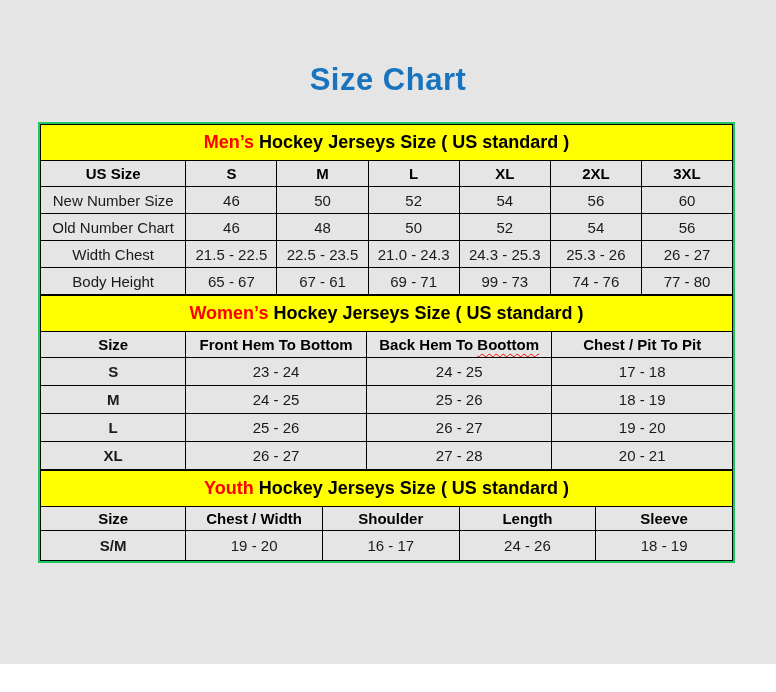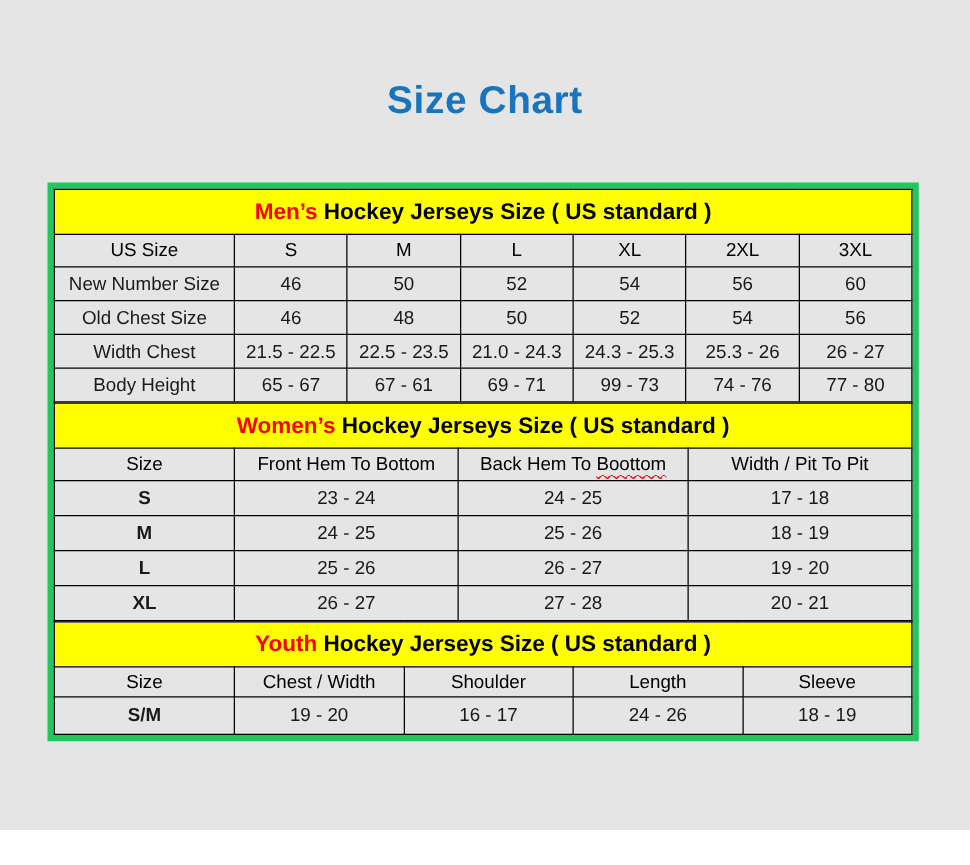--- a/index.html
+++ b/index.html
@@ -25,23 +25,22 @@
     font-size: 31px;
     font-weight: bold;
     color: #1874be;
     letter-spacing: 0.5px;
   }
   .size-chart {
     position: absolute;
     left: 38px;
     top: 122px;
     width: 697px;
-    border: 5px solid #22c55e;
+    border: 2px solid #22c55e;
     box-sizing: border-box;
-    margin-top: 24px;
   }
   table {
     width: 100%;
     border-collapse: collapse;
     table-layout: fixed;
   }
   td, th {
     border: 1px solid #000;
     text-align: center;
     vertical-align: middle;
@@ -53,21 +52,21 @@
   }
   tr.band td {
     background: #ffff00;
     height: 36px;
     font-size: 18px;
     font-weight: bold;
     color: #000;
   }
   tr.band .accent { color: #ff0000; }
   tr.head th {
-    font-weight: normal;
+    font-weight: bold;
     height: 26px;
     color: #000;
     text-align: center;
   }
   tr.data td { height: 27px; }
   .womens tr.data td { height: 28px; }
   .youth tr.data td { height: 30px; }
   .youth tr.head th { height: 24px; }
   td.rowlabel { font-weight: normal; }
   td.sizelabel { font-weight: bold; }
@@ -112,21 +111,21 @@
       <tr class="data">
         <td class="rowlabel">New Number Size</td>
         <td>46</td>
         <td>50</td>
         <td>52</td>
         <td>54</td>
         <td>56</td>
         <td>60</td>
       </tr>
       <tr class="data">
-        <td class="rowlabel">Old Chest Size</td>
+        <td class="rowlabel">Old Number Chart</td>
         <td>46</td>
         <td>48</td>
         <td>50</td>
         <td>52</td>
         <td>54</td>
         <td>56</td>
       </tr>
       <tr class="data">
         <td class="rowlabel">Width Chest</td>
         <td>21.5 - 22.5</td>
@@ -156,21 +155,21 @@
           <col style="width:26.1%">
       </colgroup>
       <tbody>
           <tr class="band">
         <td colspan="4"><span class="accent">Women’s</span><span> Hockey Jerseys Size ( US standard )</span></td>
       </tr>
       <tr class="head">
         <th>Size</th>
         <th>Front Hem To Bottom</th>
         <th><span>Back Hem To</span> <span class="misspelled">Boottom</span></th>
-        <th>Width / Pit To Pit</th>
+        <th>Chest / Pit To Pit</th>
       </tr>
       <tr class="data">
         <td class="sizelabel">S</td>
         <td>23 - 24</td>
         <td>24 - 25</td>
         <td>17 - 18</td>
       </tr>
       <tr class="data">
         <td class="sizelabel">M</td>
         <td>24 - 25</td>

